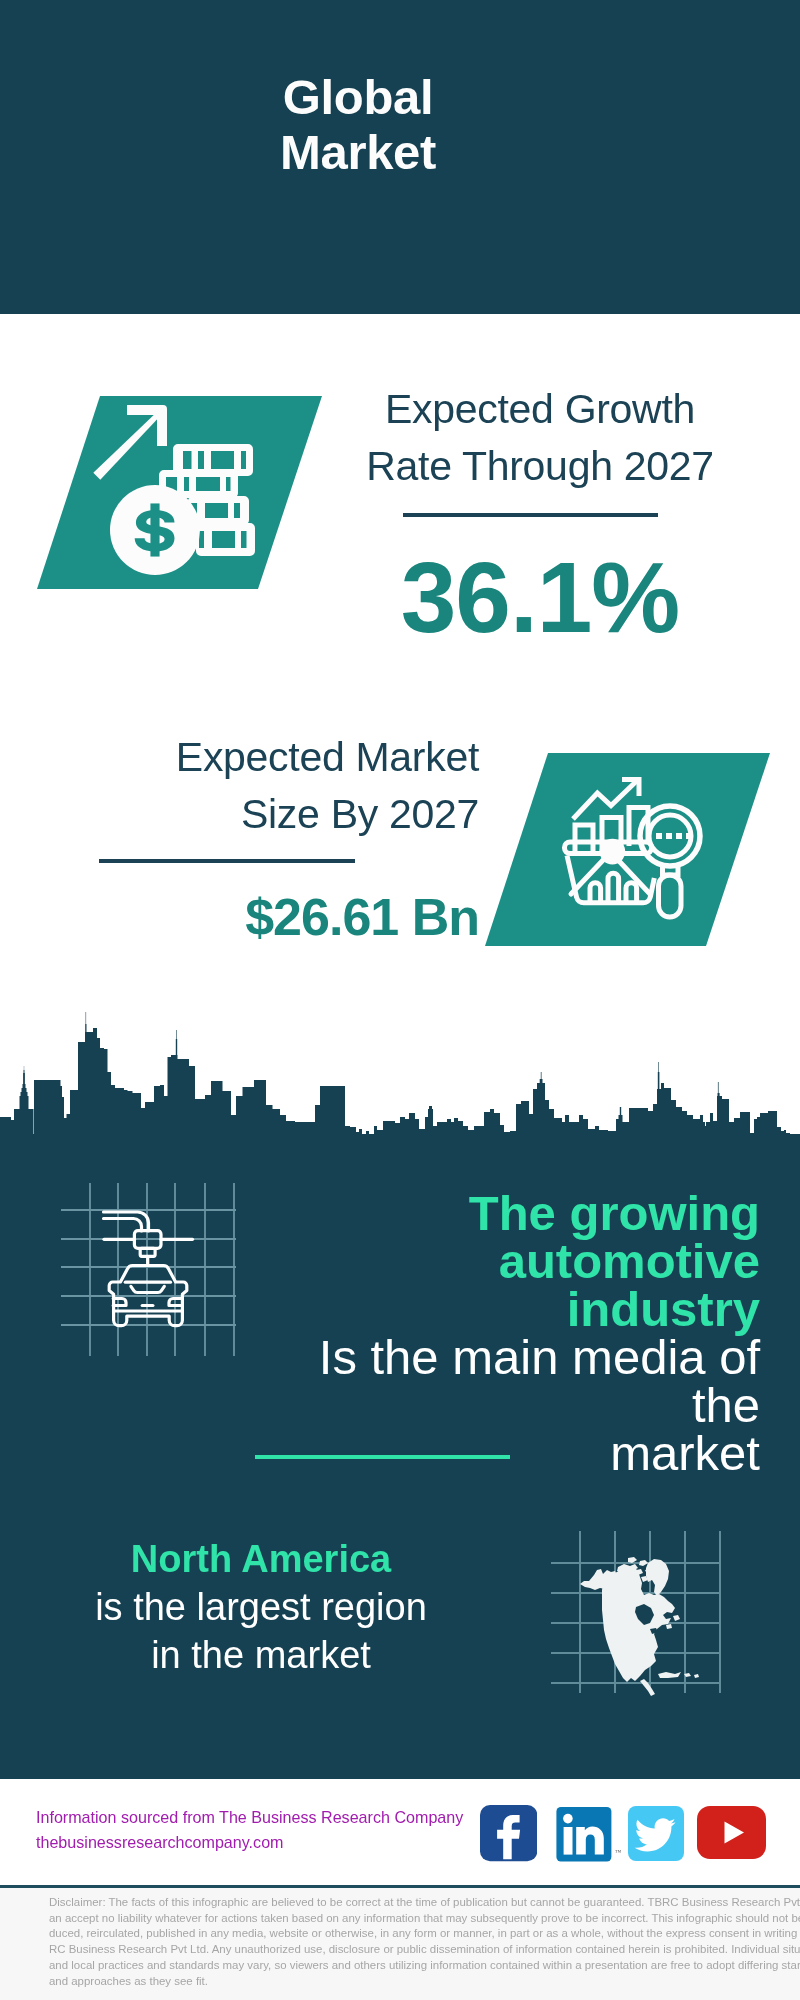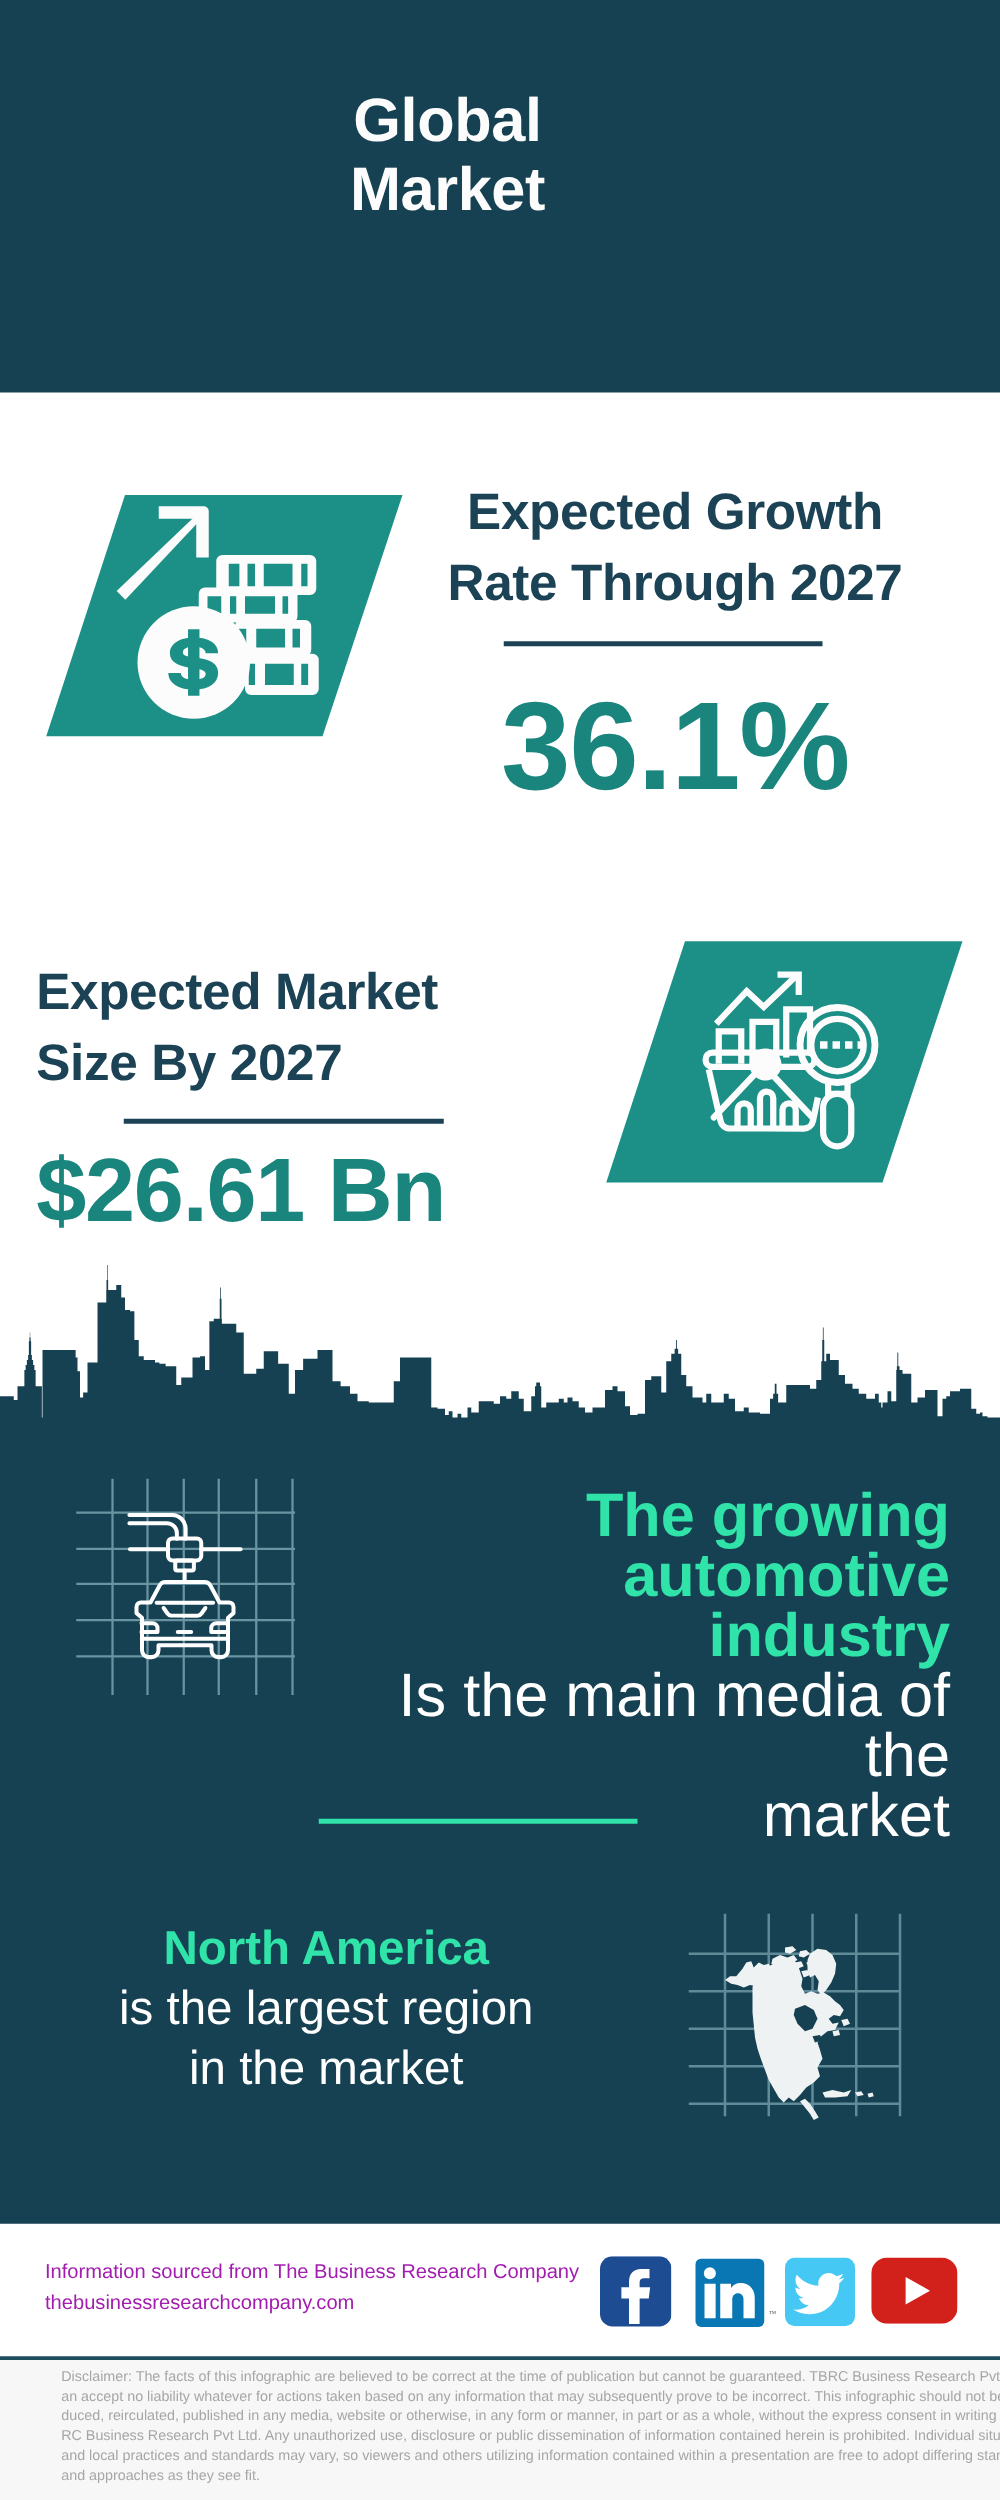--- a/index.html
+++ b/index.html
@@ -4,21 +4,21 @@
 <style>
   html,body{margin:0;padding:0;}
   body{width:800px;height:2000px;background:#ffffff;
        font-family:"Liberation Sans",sans-serif;overflow:hidden;}
   .page{position:relative;width:800px;height:2000px;background:#fff;}
 
   
   .header{position:absolute;left:0;top:0;width:800px;height:314px;background:#164152;}
   .header-title{position:absolute;left:0;top:70px;width:716px;text-align:center;color:#fcfcfc;
     font-size:49px;font-weight:bold;line-height:55px;letter-spacing:-0.3px;}
-  .stat-head{color:#1b4355;font-size:41px;font-weight:bold;line-height:57px;letter-spacing:-0.3px;}
+  .stat-head{color:#1b4355;font-size:41px;font-weight:normal;line-height:57px;letter-spacing:-0.3px;}
   .stat-rule{height:4px;background:#1b4355;margin:0 auto;}
   .stat-val{color:#1a857c;font-size:100px;font-weight:bold;line-height:100px;letter-spacing:-1px;}
 
   
   .dark-sec{position:absolute;left:0;top:1134px;width:800px;height:645px;background:#164152;}
   .skyline{position:absolute;left:0;top:1010px;width:800px;height:130px;}
 
   .msg-green{color:#2FE3A9;font-weight:bold;}
   .msg-white{color:#ffffff;font-weight:normal;}
   .divider{position:absolute;height:4px;background:#2FE3A9;}
@@ -103,25 +103,25 @@
       <rect x="180.5" y="128" width="22.5" height="42" rx="11.2" stroke-width="5"></rect>
     </g>
     <g fill="#fcfcfc">
       <circle cx="134.4" cy="104.6" r="10.3" stroke="#fcfcfc" stroke-width="5"></circle>
       <rect x="178" y="86" width="6" height="6"></rect>
       <rect x="188" y="86" width="6" height="6"></rect>
       <rect x="198" y="86" width="6" height="6"></rect>
       <rect x="208" y="86" width="6" height="6"></rect>
     </g>
   </svg>
-  <div style="position:absolute;left:29px;top:729px;width:450px;text-align:left;margin-top:36px;">
+  <div style="position:absolute;left:29px;top:729px;width:450px;text-align:right;">
     <div class="stat-head">Expected Market</div>
     <div class="stat-head">Size By 2027</div>
     <div class="stat-rule" style="width:256px;margin-top:16px;margin-left:70px;margin-right:auto;"></div>
-    <div class="stat-val" style="margin-top:18px;font-size:72px;line-height:72px;">$26.61 Bn</div>
+    <div class="stat-val" style="margin-top:18px;font-size:52px;line-height:72px;">$26.61 Bn</div>
   </div>
 
   <div class="dark-sec"></div>
 
   <svg style="position:absolute;left:48px;top:1178px;" width="200" height="185" viewBox="0 0 200 185">
     <g stroke="#6a94a1" stroke-width="1.8">
       <line x1="42" y1="5" x2="42" y2="178"></line>
       <line x1="70" y1="5" x2="70" y2="178"></line>
       <line x1="99" y1="5" x2="99" y2="178"></line>
       <line x1="127" y1="5" x2="127" y2="178"></line>

